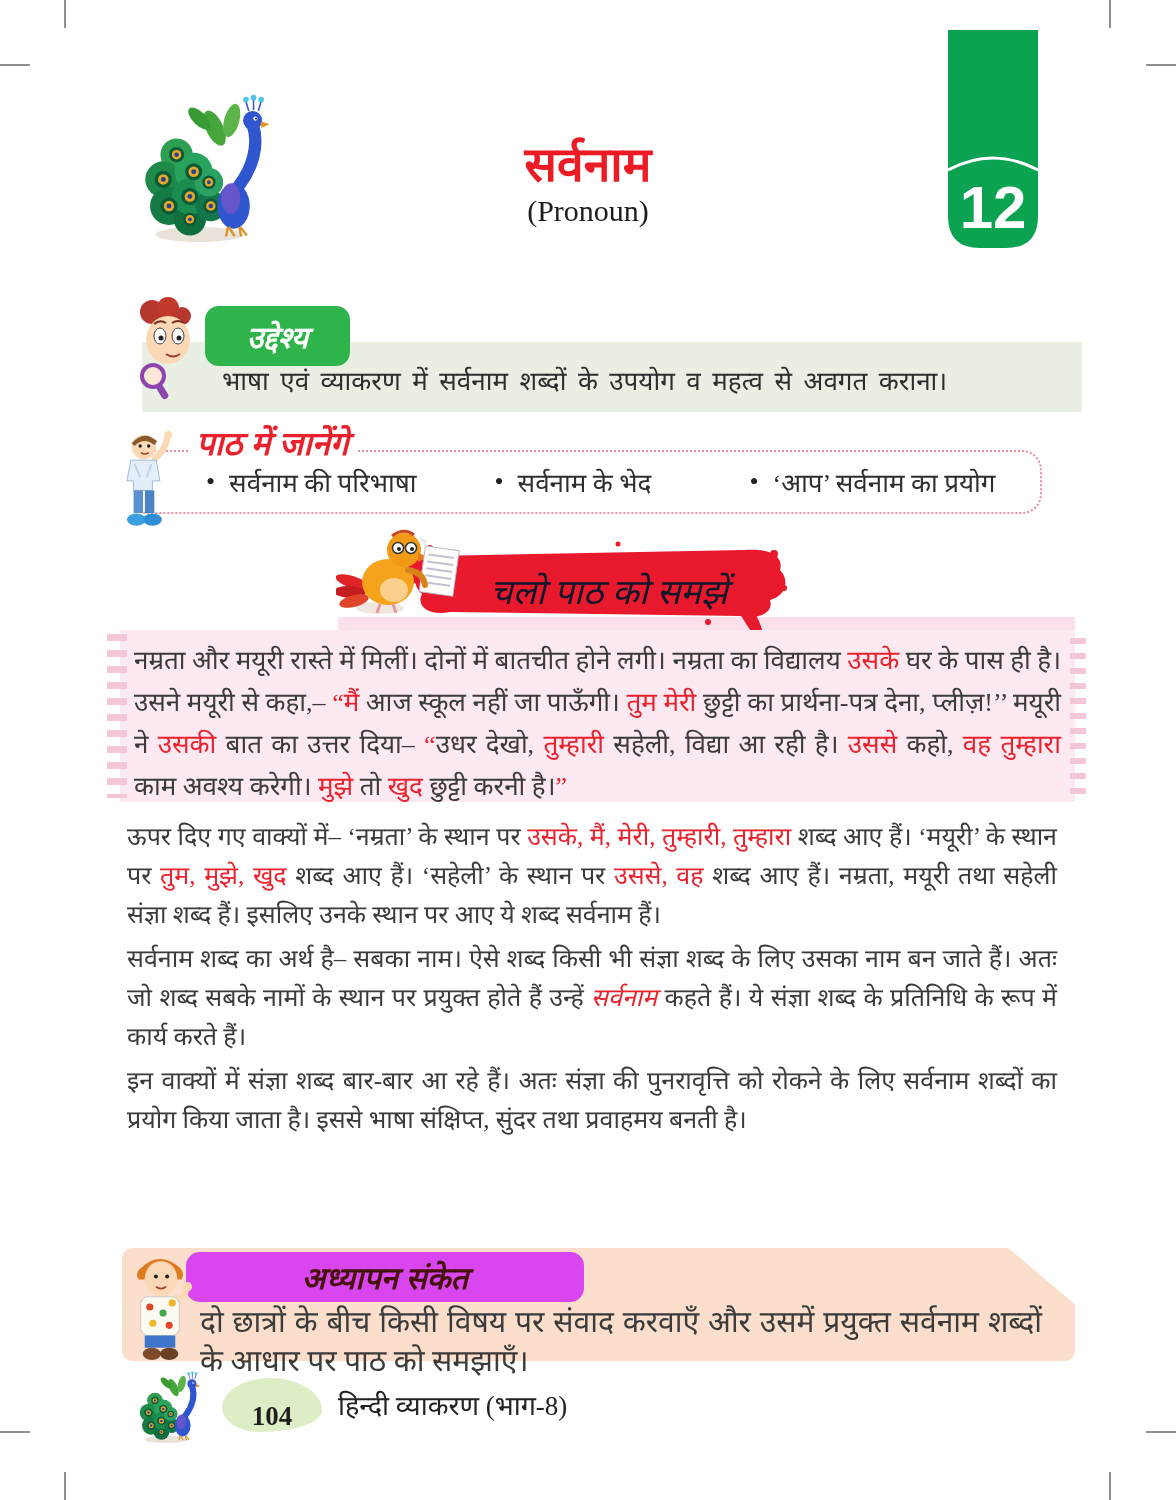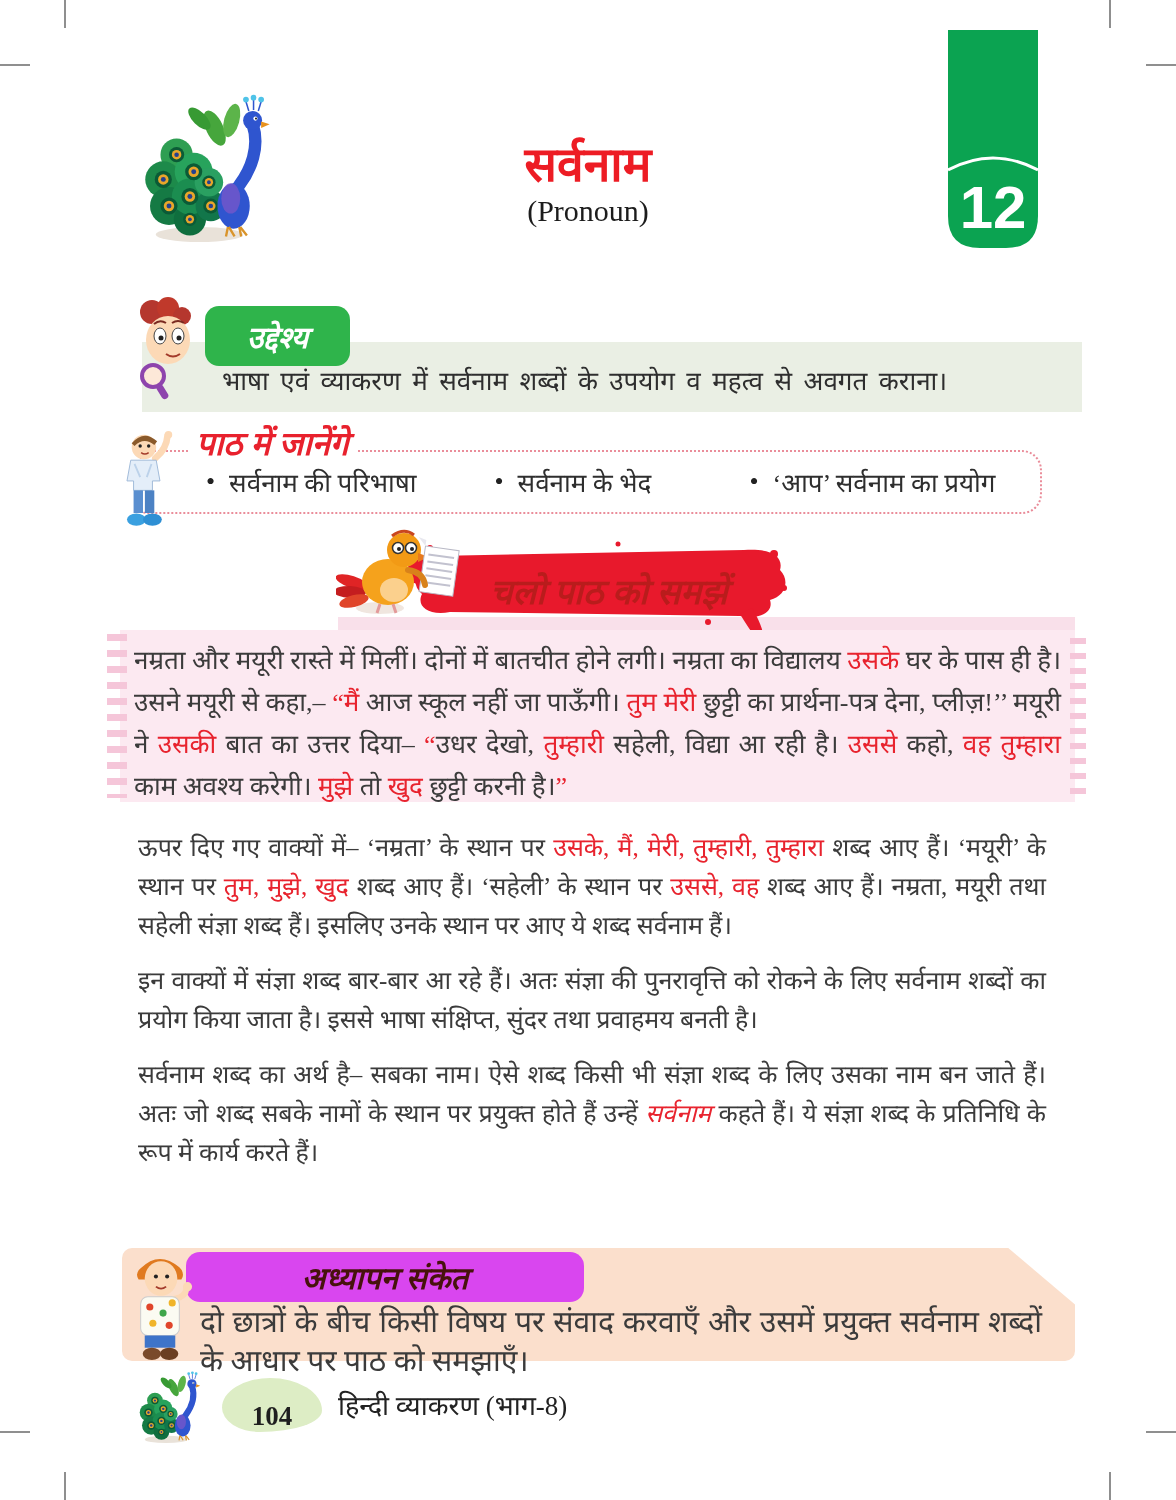--- a/index.html
+++ b/index.html
@@ -30,33 +30,33 @@
              border-radius:6px 20px 20px 6px;display:flex;align-items:center;z-index:2;background:#fff;}
   .learn-item{display:flex;align-items:center;font-size:26px;color:#2e2e2e;white-space:nowrap;}
   .learn-item .dot{font-size:26px;margin-right:14px;color:#222;}
   .li-1{margin-left:64px;} .li-2{margin-left:78px;} .li-3{margin-left:98px;}
   .learn-boy{position:absolute;left:110px;top:428px;width:66px;height:104px;z-index:4;}
   
   .pink-strip{position:absolute;left:338px;top:617px;width:737px;height:24px;background:#f9e0ea;z-index:1;}
   .understand-banner{position:absolute;left:408px;top:540px;width:380px;height:104px;z-index:2;}
   .banner-splash{position:absolute;left:0;top:0;width:100%;height:100%;}
   .banner-text{position:absolute;left:40px;right:18px;top:22px;height:56px;display:flex;align-items:center;
-               justify-content:center;color:#b91c1c;font-size:35px;font-weight:bold;font-style:italic;white-space:nowrap;}
+               justify-content:center;color:#0f172a;font-size:35px;font-weight:normal;font-style:italic;white-space:nowrap;}
   .banner-bird{position:absolute;left:336px;top:522px;width:140px;height:100px;z-index:3;}
   
   .story-block{position:absolute;left:120px;top:630px;width:955px;height:172px;background:#fce9f1;z-index:2;}
   .story-block::before{content:"";position:absolute;left:-13px;top:4px;bottom:4px;width:20px;
       background:repeating-linear-gradient(180deg,#f5c6d9 0 7px,rgba(245,198,217,0) 7px 16px);}
   .story-block::after{content:"";position:absolute;right:-11px;top:8px;bottom:8px;width:16px;
       background:repeating-linear-gradient(180deg,#f5c6d9 0 6px,rgba(245,198,217,0) 6px 15px);}
   .story-block p{margin:0;padding:10px 14px 0 14px;font-size:26px;line-height:42px;text-align:justify;color:#3b3b3b;}
   
   .explain{position:absolute;left:122px;top:812px;width:940px;font-size:25px;line-height:39px;
            text-align:justify;color:#3b3b3b;}
-  .explain p{margin:16px;}
+  .explain p{margin:5px;}
   .seg-r{color:#e8232e;}
   .seg-ri{color:#e8232e;font-style:italic;}
   
   .hint-box{position:absolute;left:122px;top:1248px;width:953px;height:113px;background:#fbdfcc;
             border-radius:10px;clip-path:polygon(0 0,93% 0,100% 50%,100% 100%,0 100%);z-index:1;}
   .hint-header{position:absolute;left:186px;top:1252px;width:398px;height:50px;background:#d946ef;
                border-radius:14px;display:flex;align-items:center;justify-content:center;z-index:3;
                font-size:31px;font-weight:bold;font-style:italic;color:#47120c;}
   .hint-boy{position:absolute;left:124px;top:1250px;width:72px;height:114px;z-index:4;}
   .hint-text{position:absolute;left:200px;top:1302px;width:842px;font-size:30px;line-height:39px;
@@ -275,22 +275,22 @@
   <svg class="banner-bird">
       <use href="#sym-bird-news"></use>
     </svg>
 
   <div class="story-block">
     <p><span class="seg-n">नम्रता और मयूरी रास्ते में मिलीं। दोनों में बातचीत होने लगी। नम्रता का विद्यालय </span><span class="seg-r">उसके</span><span class="seg-n"> घर के पास ही है। उसने मयूरी से कहा,– </span><span class="seg-r">“मैं</span><span class="seg-n"> आज स्कूल नहीं जा पाऊँगी। </span><span class="seg-r">तुम मेरी</span><span class="seg-n"> छुट्टी का प्रार्थना-पत्र देना, प्लीज़!’’ मयूरी ने </span><span class="seg-r">उसकी</span><span class="seg-n"> बात का उत्तर दिया– </span><span class="seg-r">“</span><span class="seg-n">उधर देखो, </span><span class="seg-r">तुम्हारी</span><span class="seg-n"> सहेली, विद्या आ रही है। </span><span class="seg-r">उससे</span><span class="seg-n"> कहो, </span><span class="seg-r">वह तुम्हारा</span><span class="seg-n"> काम अवश्य करेगी। </span><span class="seg-r">मुझे</span><span class="seg-n"> तो </span><span class="seg-r">खुद</span><span class="seg-n"> छुट्टी करनी है।</span><span class="seg-r">”</span></p>
   </div>
 
   <div class="explain">
     <p><span class="seg-n">ऊपर दिए गए वाक्यों में– ‘नम्रता’ के स्थान पर </span><span class="seg-r">उसके, मैं, मेरी, तुम्हारी, तुम्हारा</span><span class="seg-n"> शब्द आए हैं। ‘मयूरी’ के स्थान पर </span><span class="seg-r">तुम, मुझे, खुद</span><span class="seg-n"> शब्द आए हैं। ‘सहेली’ के स्थान पर </span><span class="seg-r">उससे, वह</span><span class="seg-n"> शब्द आए हैं। नम्रता, मयूरी तथा सहेली संज्ञा शब्द हैं। इसलिए उनके स्थान पर आए ये शब्द सर्वनाम हैं।</span></p>
+    <p><span class="seg-n">सर्वनाम शब्द का अर्थ है– सबका नाम। ऐसे शब्द किसी भी संज्ञा शब्द के लिए उसका नाम बन जाते हैं। अतः जो शब्द सबके नामों के स्थान पर प्रयुक्त होते हैं उन्हें </span><span class="seg-ri">सर्वनाम</span><span class="seg-n"> कहते हैं। ये संज्ञा शब्द के प्रतिनिधि के रूप में कार्य करते हैं।</span></p>
     <p><span class="seg-n">इन वाक्यों में संज्ञा शब्द बार-बार आ रहे हैं। अतः संज्ञा की पुनरावृत्ति को रोकने के लिए सर्वनाम शब्दों का प्रयोग किया जाता है। इससे भाषा संक्षिप्त, सुंदर तथा प्रवाहमय बनती है।</span></p>
-    <p><span class="seg-n">सर्वनाम शब्द का अर्थ है– सबका नाम। ऐसे शब्द किसी भी संज्ञा शब्द के लिए उसका नाम बन जाते हैं। अतः जो शब्द सबके नामों के स्थान पर प्रयुक्त होते हैं उन्हें </span><span class="seg-ri">सर्वनाम</span><span class="seg-n"> कहते हैं। ये संज्ञा शब्द के प्रतिनिधि के रूप में कार्य करते हैं।</span></p>
   </div>
 
   <div class="hint-box"></div>
   <div class="hint-header">अध्यापन संकेत</div>
   <svg class="hint-boy">
       <use href="#sym-hint-boy"></use>
     </svg>
   <div class="hint-text">दो छात्रों के बीच किसी विषय पर संवाद करवाएँ और उसमें प्रयुक्त सर्वनाम शब्दों के आधार पर पाठ को समझाएँ।</div>
 
   <svg class="footer-peacock" viewBox="0 0 180 160">

